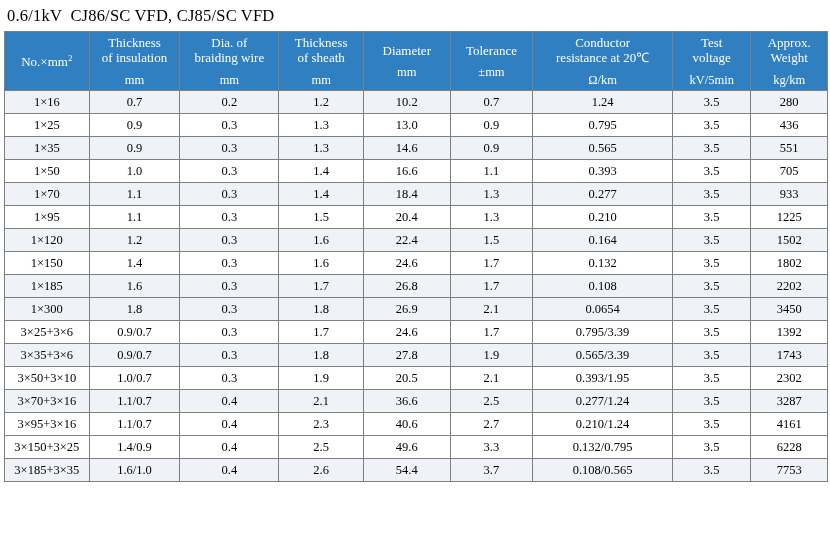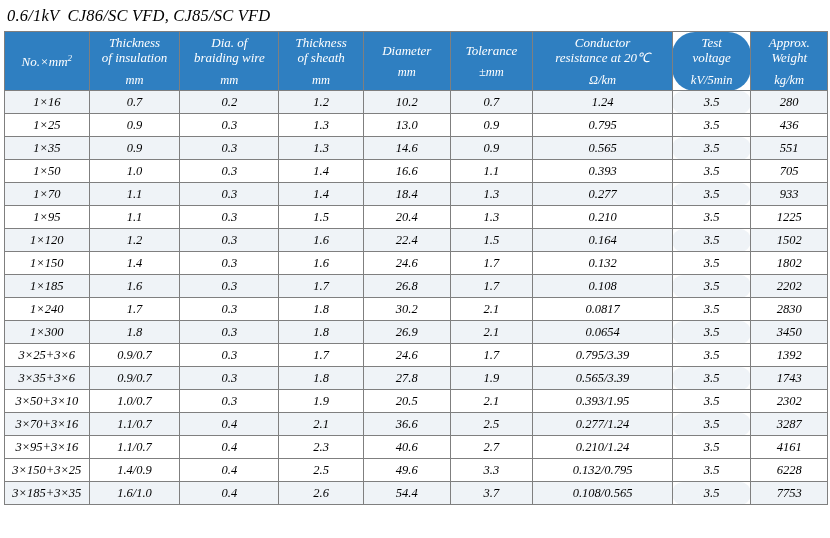--- a/index.html
+++ b/index.html
@@ -13,21 +13,20 @@
     font-family: "Liberation Serif", serif;
     color: #000000;
     overflow: hidden;
   }
   #page {
     width: 684px;
     height: 538px;
     position: relative;
     box-sizing: border-box;
     padding: 4px 3px 0 3px;
-    font-style: italic;
   }
   #doc-title {
     font-family: "Liberation Serif", serif;
     font-size: 16.5px;
     font-weight: normal;
     color: #000;
     margin: 2px 0 5px 4px;
     letter-spacing: 0.2px;
     white-space: pre;
   }
@@ -77,21 +76,21 @@
   tbody tr.alt td {
     background: #eff3f7;
   }
   .col0 { width: 78px; }
   .col1 { width: 84px; }
   .col2 { width: 92px; }
   .col3 { width: 78px; }
   .col4 { width: 80px; }
   .col5 { width: 76px; }
   .col6 { width: 132px; }
-  .col7 { width: 72px; border-radius: 23px; }
+  .col7 { width: 72px; }
   .col8 { width: 70px; }
 </style>
 </head>
 <body>
 
 <div id="page">
 
   <div id="doc-title">0.6/1kV  CJ86/SC VFD, CJ85/SC VFD</div>
 
   <table class="spec">
@@ -227,31 +226,20 @@
           <td class="col0">1×185</td>
           <td class="col1">1.6</td>
           <td class="col2">0.3</td>
           <td class="col3">1.7</td>
           <td class="col4">26.8</td>
           <td class="col5">1.7</td>
           <td class="col6">0.108</td>
           <td class="col7">3.5</td>
           <td class="col8">2202</td>
         </tr>
-        <tr>
-          <td class="col0">1×240</td>
-          <td class="col1">1.7</td>
-          <td class="col2">0.3</td>
-          <td class="col3">1.8</td>
-          <td class="col4">30.2</td>
-          <td class="col5">2.1</td>
-          <td class="col6">0.0817</td>
-          <td class="col7">3.5</td>
-          <td class="col8">2830</td>
-        </tr>
         <tr class="alt">
           <td class="col0">1×300</td>
           <td class="col1">1.8</td>
           <td class="col2">0.3</td>
           <td class="col3">1.8</td>
           <td class="col4">26.9</td>
           <td class="col5">2.1</td>
           <td class="col6">0.0654</td>
           <td class="col7">3.5</td>
           <td class="col8">3450</td>

